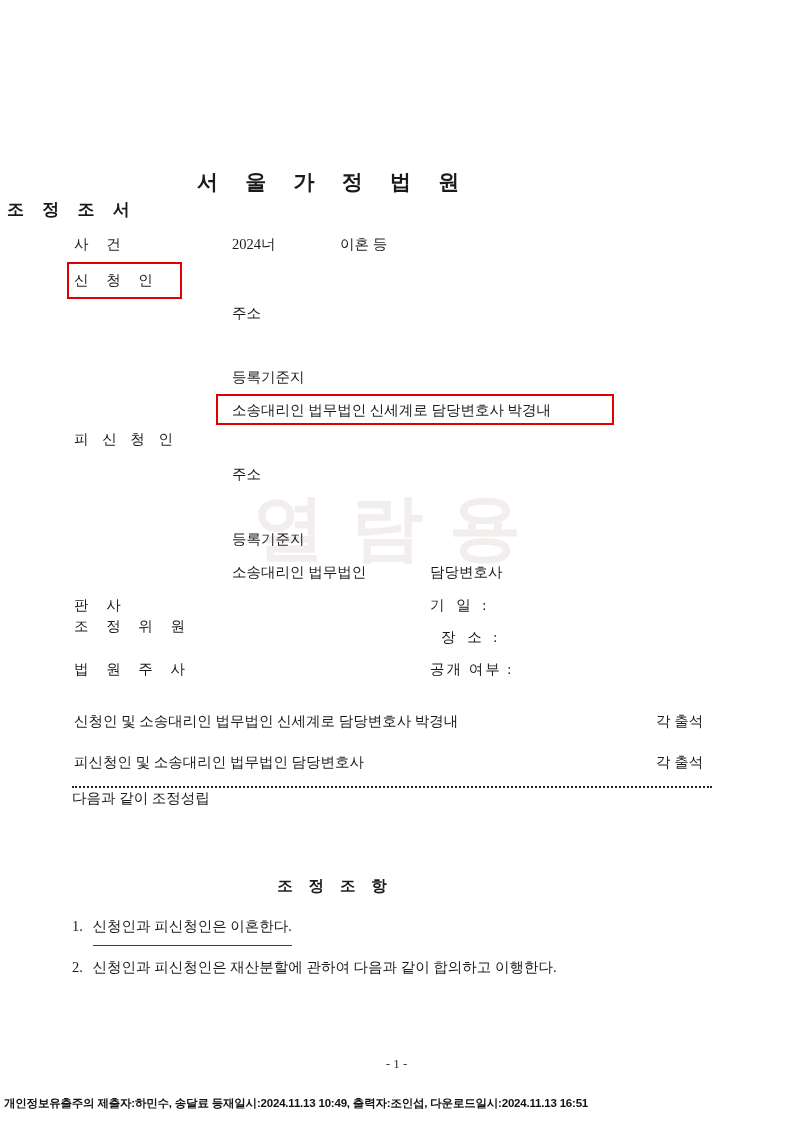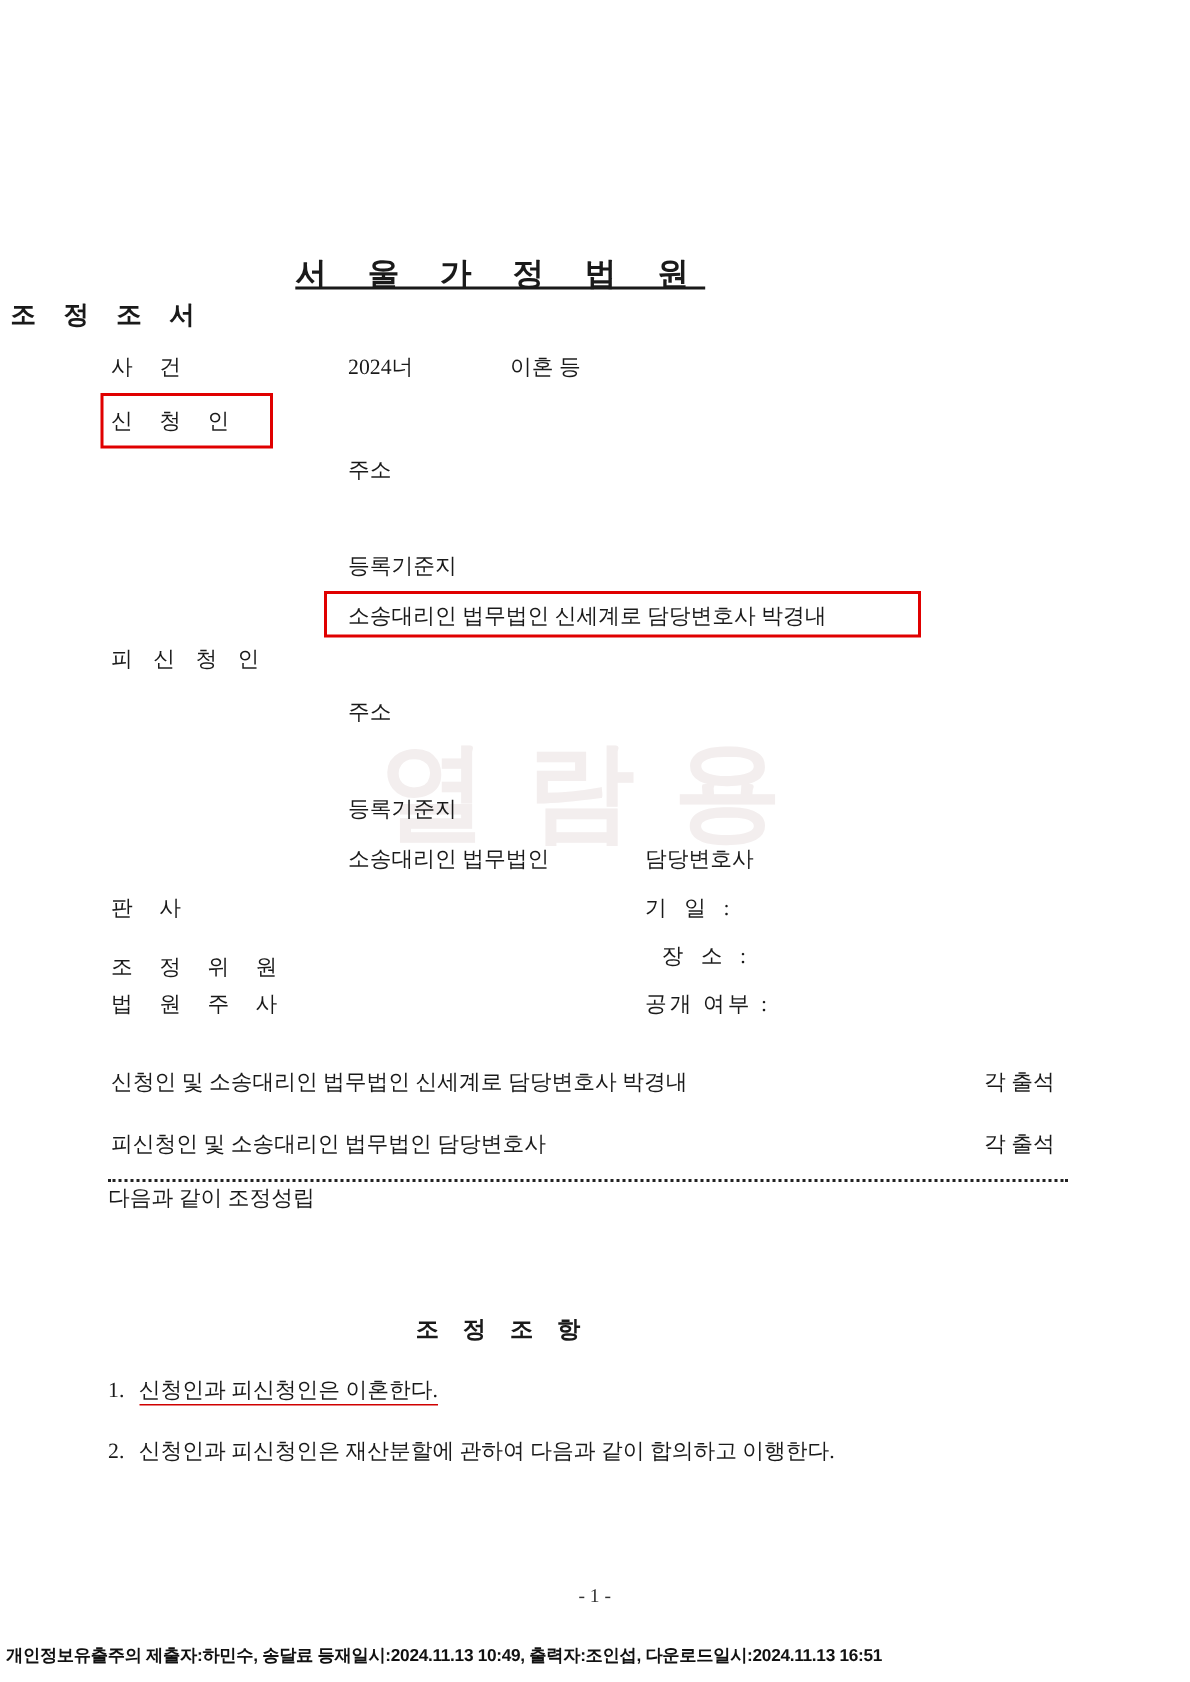--- a/index.html
+++ b/index.html
@@ -44,21 +44,20 @@
 
   .court-title {
     position: absolute;
     left: 0; top: 168px;
     width: 656px;
     text-align: center;
     font-size: 21px;
     letter-spacing: 11px;
     font-weight: 600;
     text-indent: 11px;
-    text-decoration: underline;
   }
   .doc-title {
     position: absolute;
     left: 0; top: 198px;
     width: 793px;
     text-align: left;
     font-size: 17px;
     letter-spacing: 7px;
     font-weight: 600;
     text-indent: 7px;
@@ -100,21 +99,21 @@
     text-indent: 6px;
   }
 
   .item {
     position: absolute;
     font-size: 14.5px;
     white-space: nowrap;
   }
   .underline-red {
     border-bottom: 1.6px solid #d00000;
-    padding-bottom: 1px;
+    padding-bottom: 11px;
   }
 
   .pagenum {
     position: absolute;
     left: 0;
     top: 1056px;
     width: 793px;
     text-align: center;
     font-size: 13px;
     color: #333;
@@ -161,21 +160,21 @@
 
     <div class="lbl" style="left:74px; top:430px; letter-spacing:5px;">피 신  청 인</div>
     <div class="lbl" style="left:232px; top:465px;">주소</div>
     <div class="lbl" style="left:232px; top:530px;">등록기준지</div>
     <div class="lbl" style="left:232px; top:563px;">소송대리인 법무법인</div>
     <div class="lbl" style="left:430px; top:563px;">담당변호사</div>
 
     <div class="lbl lbl-sp" style="left:74px; top:596px;">판         사</div>
     <div class="lbl" style="left:430px; top:596px; letter-spacing:4px;">기      일 :</div>
 
-    <div class="lbl lbl-sp" style="left:74px; top:635px;">조 정 위 원</div>
+    <div class="lbl lbl-sp" style="left:74px; top:617px;">조 정 위 원</div>
     <div class="lbl" style="left:430px; top:628px; letter-spacing:4px;margin-left:11px;">장      소 :</div>
 
     <div class="lbl lbl-sp" style="left:74px; top:660px;">법 원 주 사</div>
     <div class="lbl" style="left:430px; top:660px; letter-spacing:2px;">공개 여부 :</div>
 
     <div class="lbl" style="left:74px; top:712px;">신청인 및   소송대리인 법무법인 신세계로 담당변호사 박경내</div>
     <div class="lbl" style="left:656px; top:712px;">각 출석</div>
 
     <div class="lbl" style="left:74px; top:753px;">피신청인 및 소송대리인 법무법인        담당변호사</div>
     <div class="lbl" style="left:656px; top:753px;">각 출석</div>

